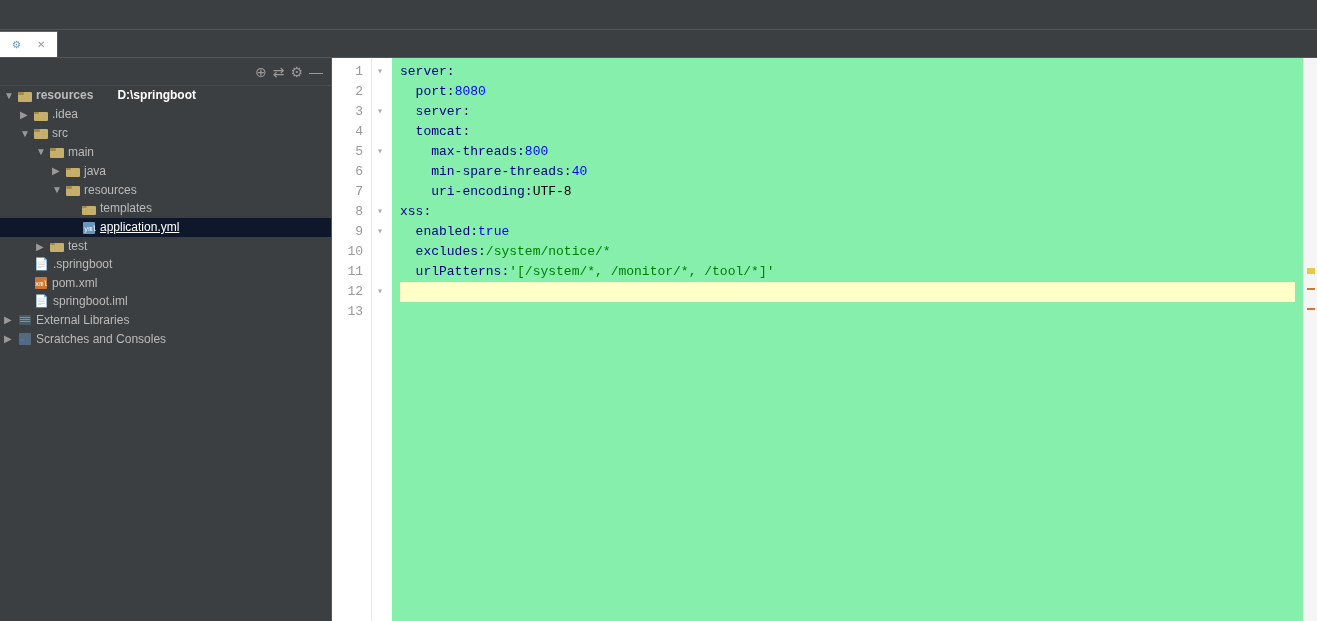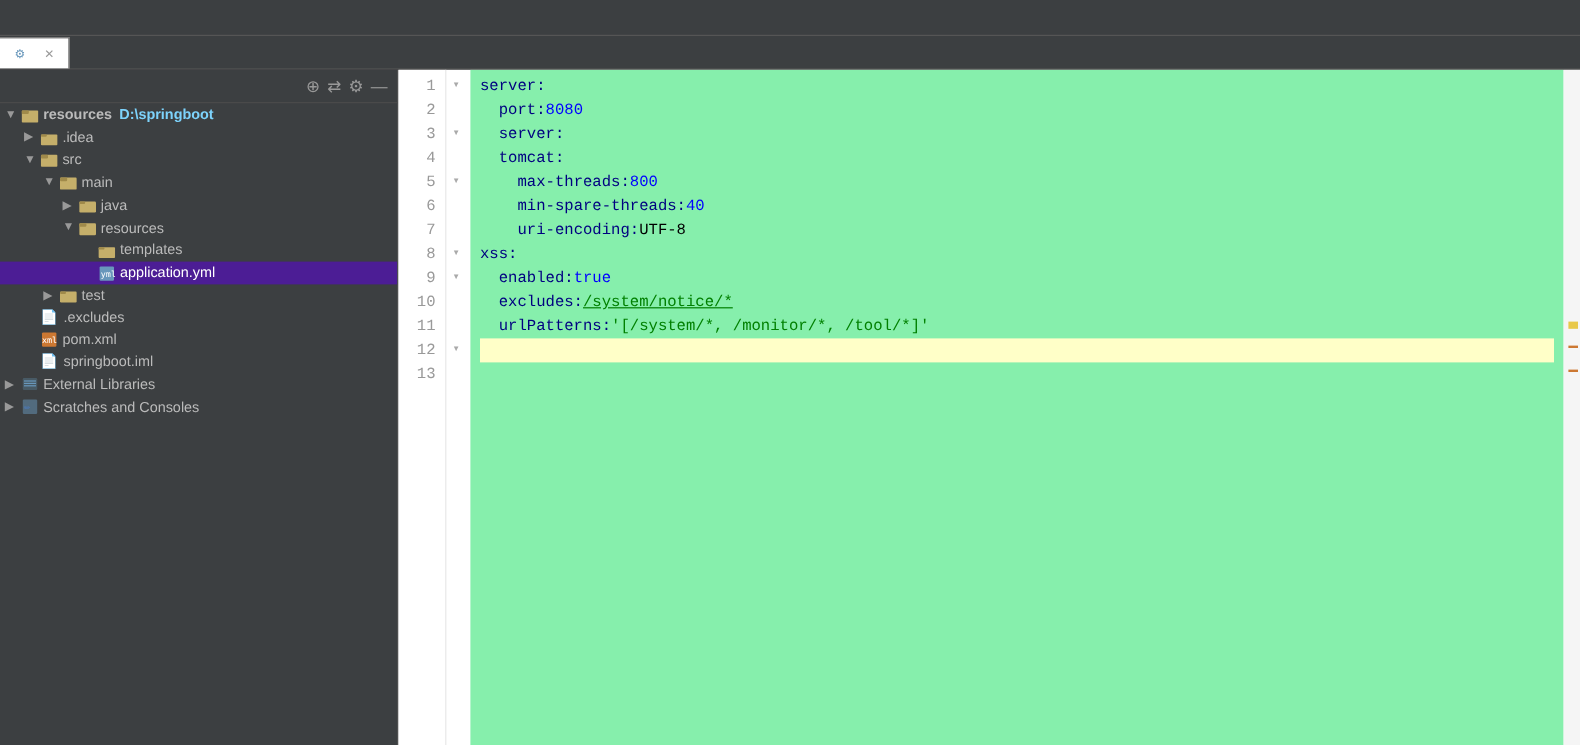--- a/index.html
+++ b/index.html
@@ -91,21 +91,21 @@
 
     .tree-item {
       display: flex;
       align-items: center;
       padding: 2px 4px;
       cursor: pointer;
       color: #bbbbbb;
       font-size: 12px;
       white-space: nowrap;
     }
-    .tree-item.selected { background: #4c1d95; color: #ffffff; }
+    .tree-item.selected { background: #0f172a; color: #ffffff; text-decoration: underline; }
     .tree-item .arrow { width: 14px; display: inline-block; font-size: 10px; color: #999; }
     .tree-item .item-icon { margin-right: 4px; font-size: 12px; }
 
     
     .editor {
       flex: 1;
       background: #ffffff;
       overflow: hidden;
       display: flex;
       flex-direction: column;
@@ -207,21 +207,21 @@
 
     <div id="tree-container">
         <div class="tree-item">
           <span style="display: inline-block; width: 0px;"></span>
           <span class="arrow">▼</span>
           <span class="item-icon" style="color: rgb(197, 175, 106);"><svg width="14" height="14" viewBox="0 0 14 14" style="vertical-align:middle">
               <rect x="0" y="3" width="14" height="10" rx="1" fill="#c5af6a"></rect>
               <rect x="0" y="3" width="6" height="3" rx="1" fill="#a08a4a"></rect>
             </svg></span>
           <span style="font-weight: bold;">resources</span>
-          <span style="color: #7dd3fc; margin-left: 6px; font-weight: bold;">D:\springboot</span>
+          <span style="color: #ffffff; margin-left: 24px; font-weight: bold;">D:\springboot</span>
         </div>
         <div class="tree-item">
           <span style="display: inline-block; width: 16px;"></span>
           <span class="arrow">▶</span>
           <span class="item-icon" style="color: rgb(197, 175, 106);"><svg width="14" height="14" viewBox="0 0 14 14" style="vertical-align:middle">
               <rect x="0" y="4" width="14" height="9" rx="1" fill="#c5af6a"></rect>
               <rect x="0" y="4" width="5" height="2" rx="1" fill="#a08a4a"></rect>
             </svg></span>
           <span>.idea</span>
         </div>
@@ -285,21 +285,21 @@
           <span class="item-icon" style="color: rgb(197, 175, 106);"><svg width="14" height="14" viewBox="0 0 14 14" style="vertical-align:middle">
               <rect x="0" y="4" width="14" height="9" rx="1" fill="#c5af6a"></rect>
               <rect x="0" y="4" width="5" height="2" rx="1" fill="#a08a4a"></rect>
             </svg></span>
           <span>test</span>
         </div>
         <div class="tree-item">
           <span style="display: inline-block; width: 16px;"></span>
           <span class="arrow"></span>
           <span class="item-icon" style="color: rgb(187, 187, 187);">📄</span>
-          <span>.excludes</span>
+          <span>.springboot</span>
         </div>
         <div class="tree-item">
           <span style="display: inline-block; width: 16px;"></span>
           <span class="arrow"></span>
           <span class="item-icon" style="color: rgb(204, 120, 50);"><svg width="14" height="14" viewBox="0 0 14 14" style="vertical-align:middle">
               <rect x="1" y="1" width="12" height="12" rx="1" fill="#cc7832"></rect>
               <text x="1" y="10" fill="white" font-size="7" font-family="monospace">xml</text>
             </svg></span>
           <span>pom.xml</span>
         </div>
@@ -409,21 +409,21 @@
           <div class="code-line">
             <span style="white-space: pre;">  </span>
             <span style="color: rgb(0, 0, 128);">enabled:</span>
             <span> </span>
             <span style="color: rgb(0, 0, 255);">true</span>
           </div>
           <div class="code-line">
             <span style="white-space: pre;">  </span>
             <span style="color: rgb(0, 0, 128);">excludes:</span>
             <span> </span>
-            <span style="color: rgb(0, 128, 0); text-decoration: underline;">/system/notice/*</span>
+            <span style="color: rgb(0, 128, 0);">/system/notice/*</span>
           </div>
           <div class="code-line">
             <span style="white-space: pre;">  </span>
             <span style="color: rgb(0, 0, 128);">urlPatterns:</span>
             <span> </span>
             <span style="color: rgb(0, 128, 0);">'[/system/*, /monitor/*, /tool/*]'</span>
           </div>
           <div class="code-line highlighted"></div>
         </div>
 

